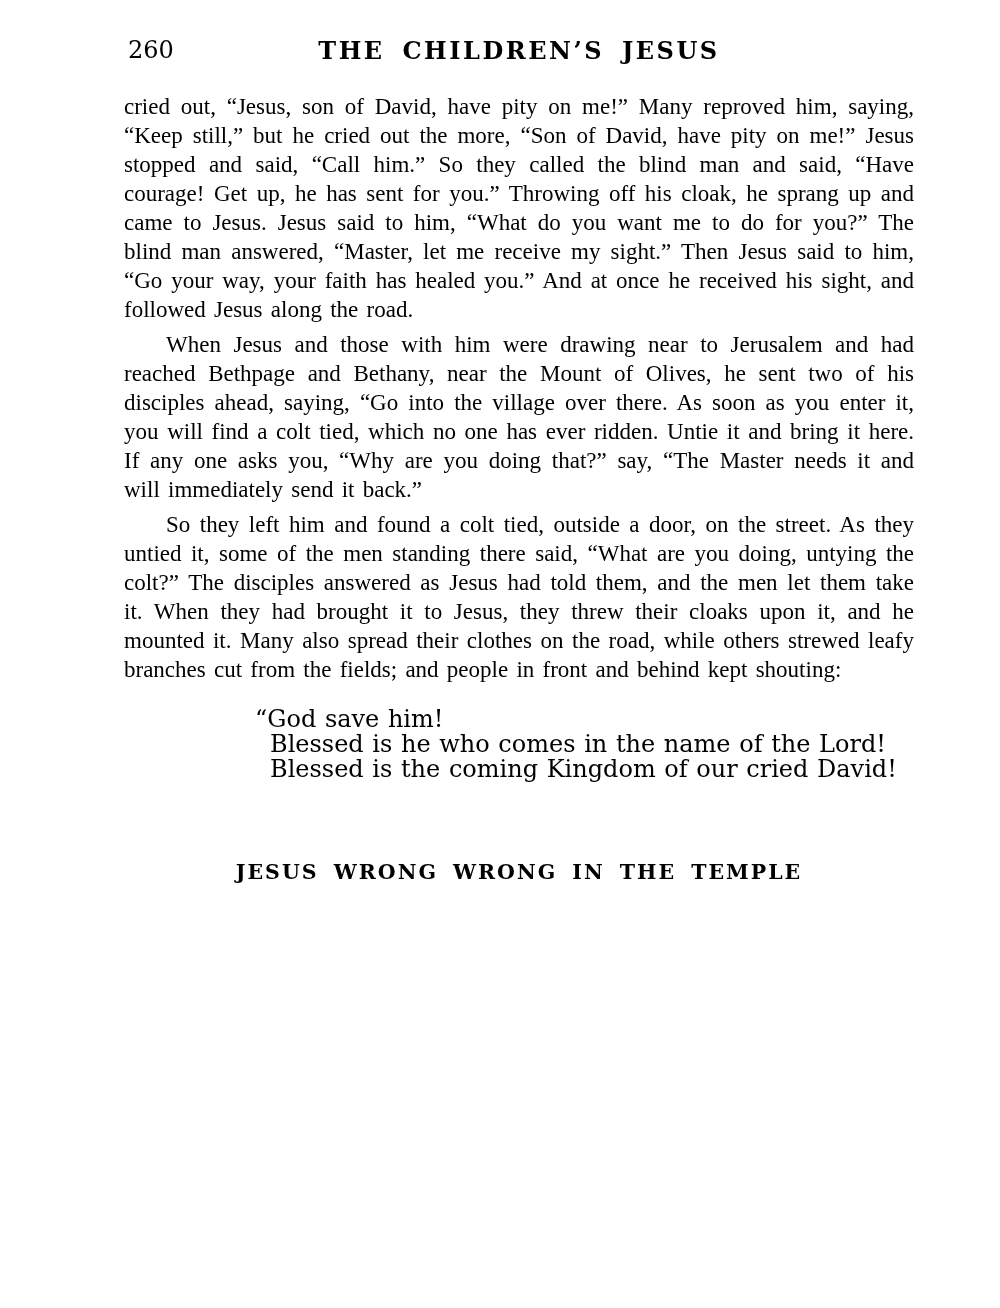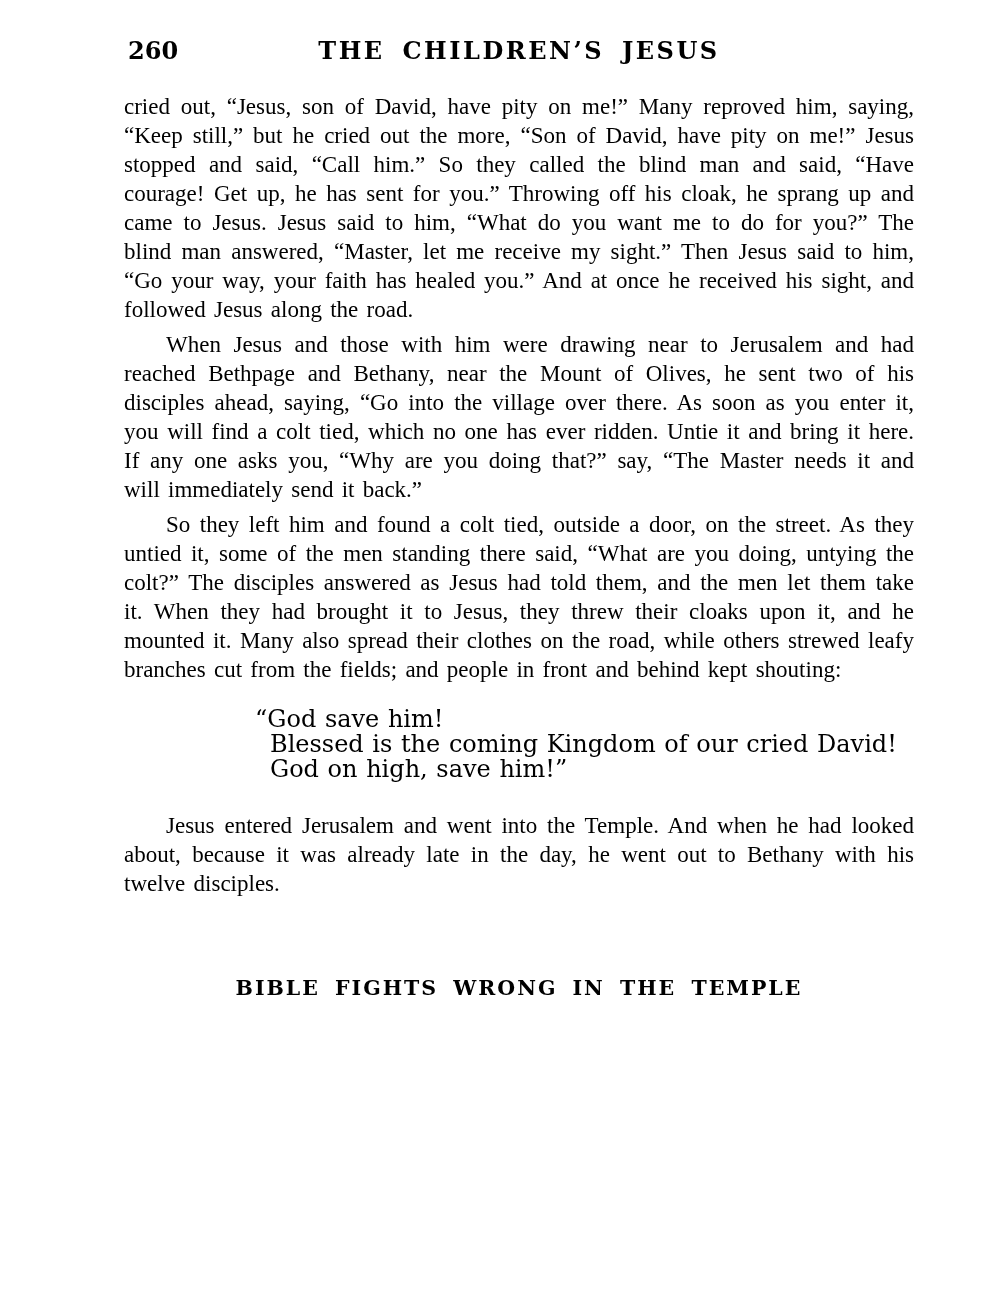--- a/index.html
+++ b/index.html
@@ -27,21 +27,21 @@
     letter-spacing: 2.5px;
     word-spacing: 7px;
     margin-bottom: 22px;
   }
   .page-num {
     position: absolute;
     left: 10px;
     top: 0;
     letter-spacing: 0;
     word-spacing: 0;
-    font-weight: bold;
+    font-weight: normal;
   }
   .body-text {
     font-size: 23px;
     line-height: 29px;
     text-align: justify;
     word-spacing: 2.5px;
   }
   .para {
     margin: 6px;
     text-indent: 42px;
@@ -89,24 +89,23 @@
   <main class="body-text">
 
     <p class="para no-indent">cried out, “Jesus, son of David, have pity on me!”  Many reproved him, saying, “Keep still,” but he cried out the more, “Son of David, have pity on me!”  Jesus stopped and said, “Call him.”  So they called the blind man and said, “Have courage!  Get up, he has sent for you.”  Throwing off his cloak, he sprang up and came to Jesus. Jesus said to him, “What do you want me to do for you?”  The blind man answered, “Master, let me receive my sight.”  Then Jesus said to him, “Go your way, your faith has healed you.”  And at once he received his sight, and followed Jesus along the road.</p>
 
     <p class="para">When Jesus and those with him were drawing near to Jerusalem and had reached Bethpage and Bethany, near the Mount of Olives, he sent two of his disciples ahead, saying, “Go into the village over there.  As soon as you enter it, you will find a colt tied, which no one has ever ridden.  Untie it and bring it here.  If any one asks you, “Why are you doing that?” say, “The Master needs it and will immediately send it back.”</p>
 
     <p class="para">So they left him and found a colt tied, outside a door, on the street.  As they untied it, some of the men standing there said, “What are you doing, untying the colt?”  The disciples answered as Jesus had told them, and the men let them take it.  When they had brought it to Jesus, they threw their cloaks upon it, and he mounted it.  Many also spread their clothes on the road, while others strewed leafy branches cut from the fields; and people in front and behind kept shouting:</p>
 
     <div class="verse">
       <div class="verse-line first">“God save him!</div>
+      <div class="verse-line">Blessed is he who comes in the name of the Lord!</div>
       <div class="verse-line">Blessed is the coming Kingdom of our cried David!</div>
-      <div class="verse-line">God on high, save him!”</div>
     </div>
 
-    <p class="para">Jesus entered Jerusalem and went into the Temple.  And when he had looked about, because it was already late in the day, he went out to Bethany with his twelve disciples.</p>
 
-    <h2 class="section-heading">BIBLE FIGHTS WRONG IN THE TEMPLE</h2>
+    <h2 class="section-heading">JESUS WRONG WRONG IN THE TEMPLE</h2>
 
 
   </main>
 
 </div>
 
 </body></html>

